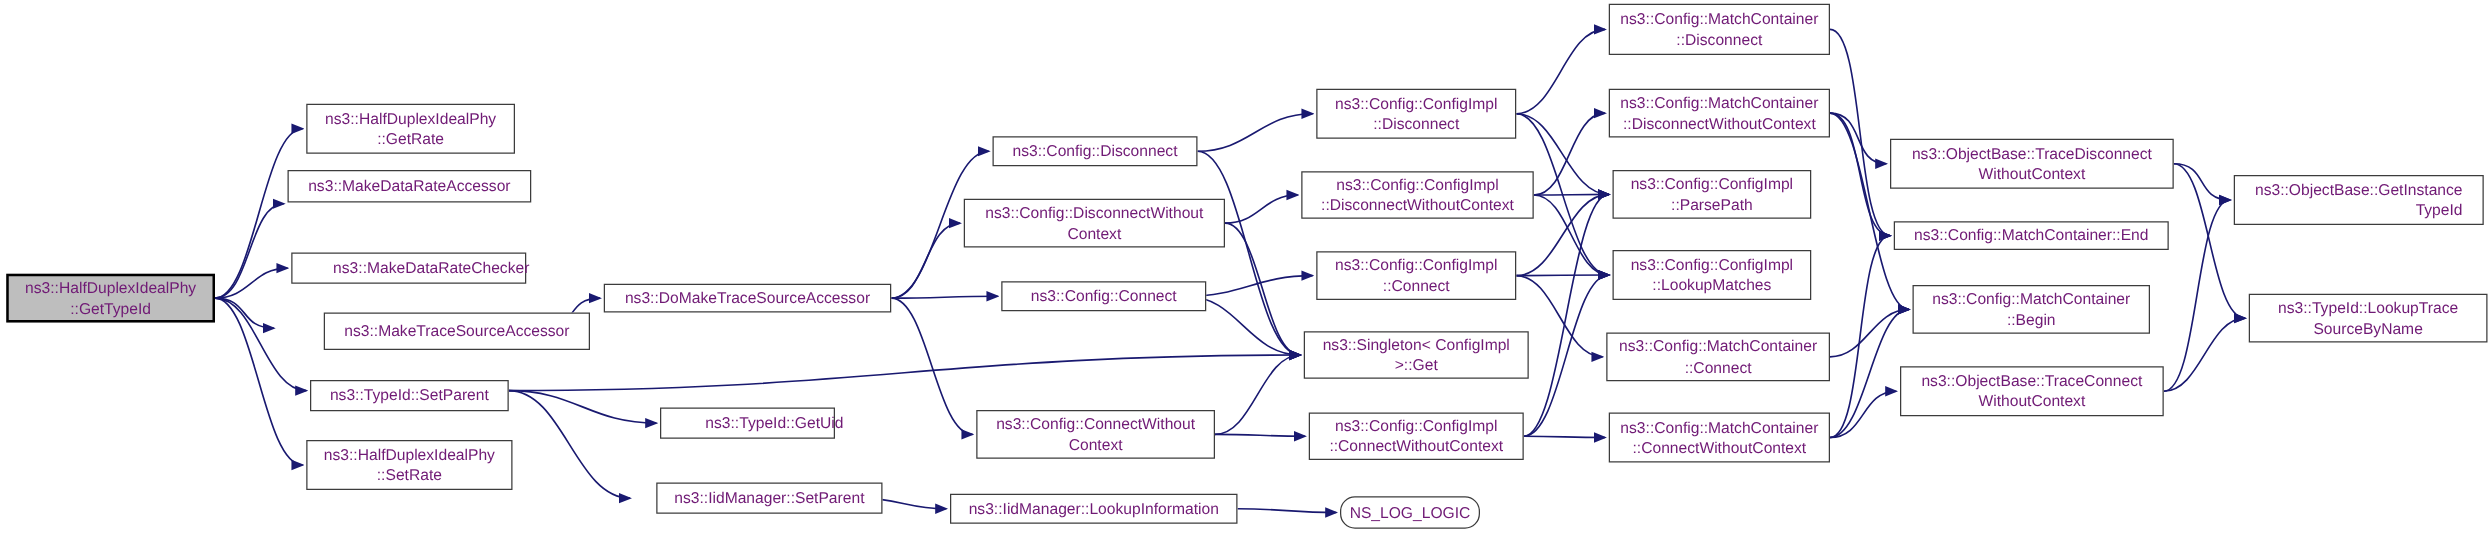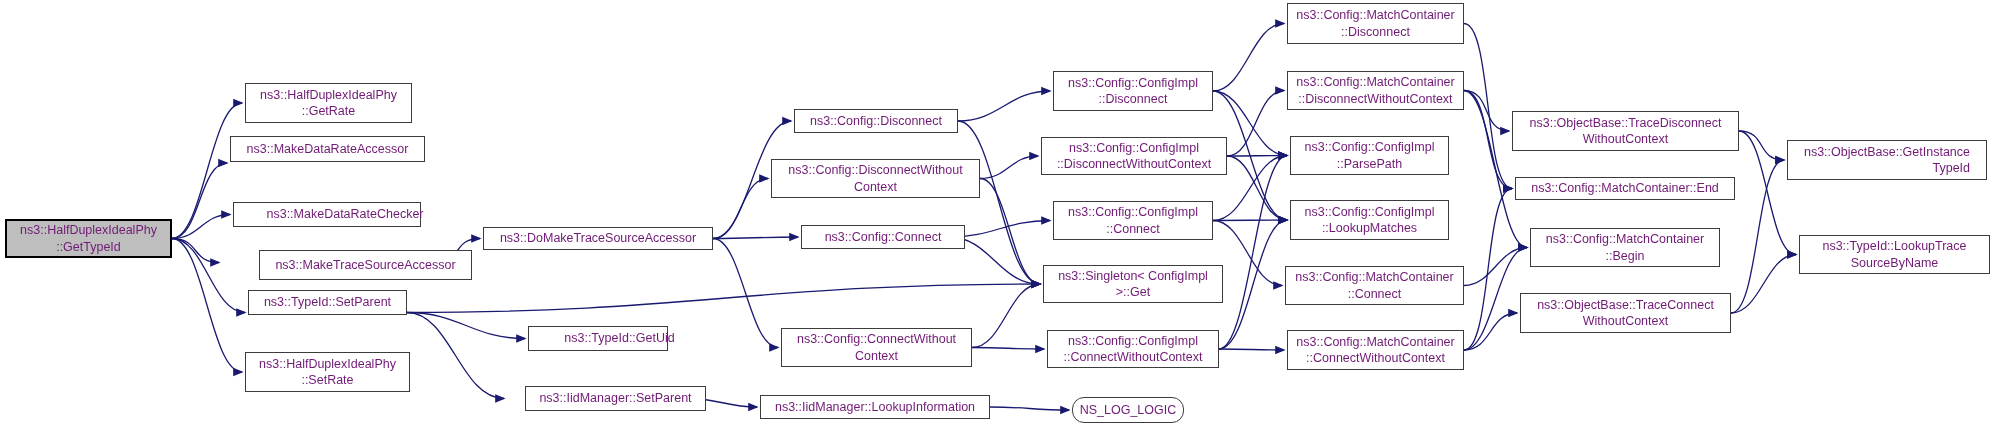--- a/index.html
+++ b/index.html
@@ -102,21 +102,21 @@
       </g>
   </svg>
   <div id="nodes">
       <div class="node root" style="left: 5px; top: 219px; width: 167px; height: 39px;">ns3::HalfDuplexIdealPhy
 ::GetTypeId</div>
       <div class="node" style="left: 245px; top: 83px; width: 167px; height: 40px;">ns3::HalfDuplexIdealPhy
 ::GetRate</div>
       <div class="node" style="left: 230px; top: 136px; width: 195px; height: 26px;">ns3::MakeDataRateAccessor</div>
       <div class="node" style="left: 233px; top: 202px; width: 188px; height: 25px; padding-left: 36px;">ns3::MakeDataRateChecker</div>
       <div class="node" style="left: 230px; top: 250px; width: 213px; height: 30px; margin-left: 29px;">ns3::MakeTraceSourceAccessor</div>
-      <div class="node" style="left: 248px; top: 290px; width: 159px; height: 25px;">ns3::TypeId::SetParent</div>
+      <div class="node" style="left: 248px; top: 304px; width: 159px; height: 25px;">ns3::TypeId::SetParent</div>
       <div class="node" style="left: 245px; top: 352px; width: 165px; height: 40px;">ns3::HalfDuplexIdealPhy
 ::SetRate</div>
       <div class="node" style="left: 483px; top: 227px; width: 230px; height: 23px;">ns3::DoMakeTraceSourceAccessor</div>
       <div class="node" style="left: 528px; top: 326px; width: 140px; height: 25px; padding-left: 43px;">ns3::TypeId::GetUid</div>
       <div class="node" style="left: 507px; top: 386px; width: 181px; height: 25px; margin-left: 18px;">ns3::IidManager::SetParent</div>
       <div class="node" style="left: 794px; top: 109px; width: 164px; height: 24px;">ns3::Config::Disconnect</div>
       <div class="node" style="left: 771px; top: 159px; width: 209px; height: 39px;">ns3::Config::DisconnectWithout
 Context</div>
       <div class="node" style="left: 801px; top: 225px; width: 164px; height: 24px;">ns3::Config::Connect</div>
       <div class="node" style="left: 781px; top: 328px; width: 191px; height: 39px;">ns3::Config::ConnectWithout

